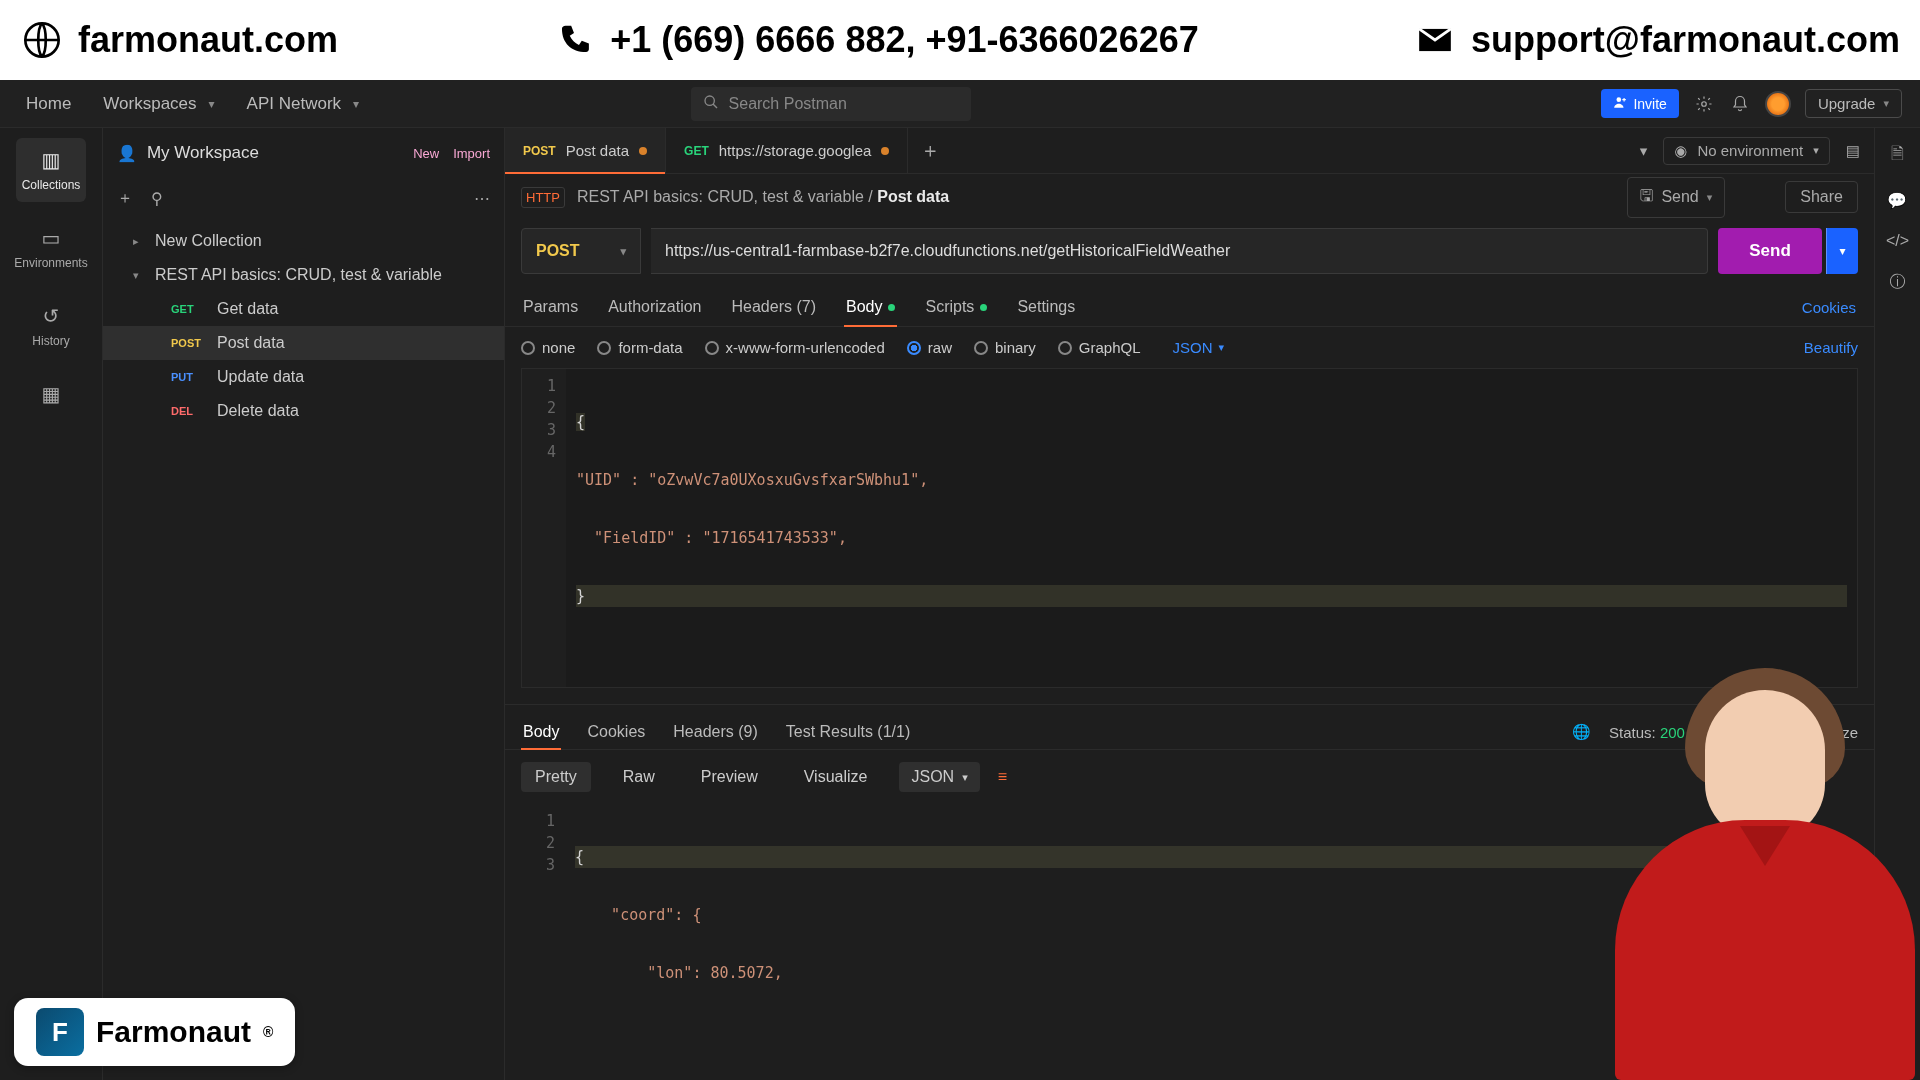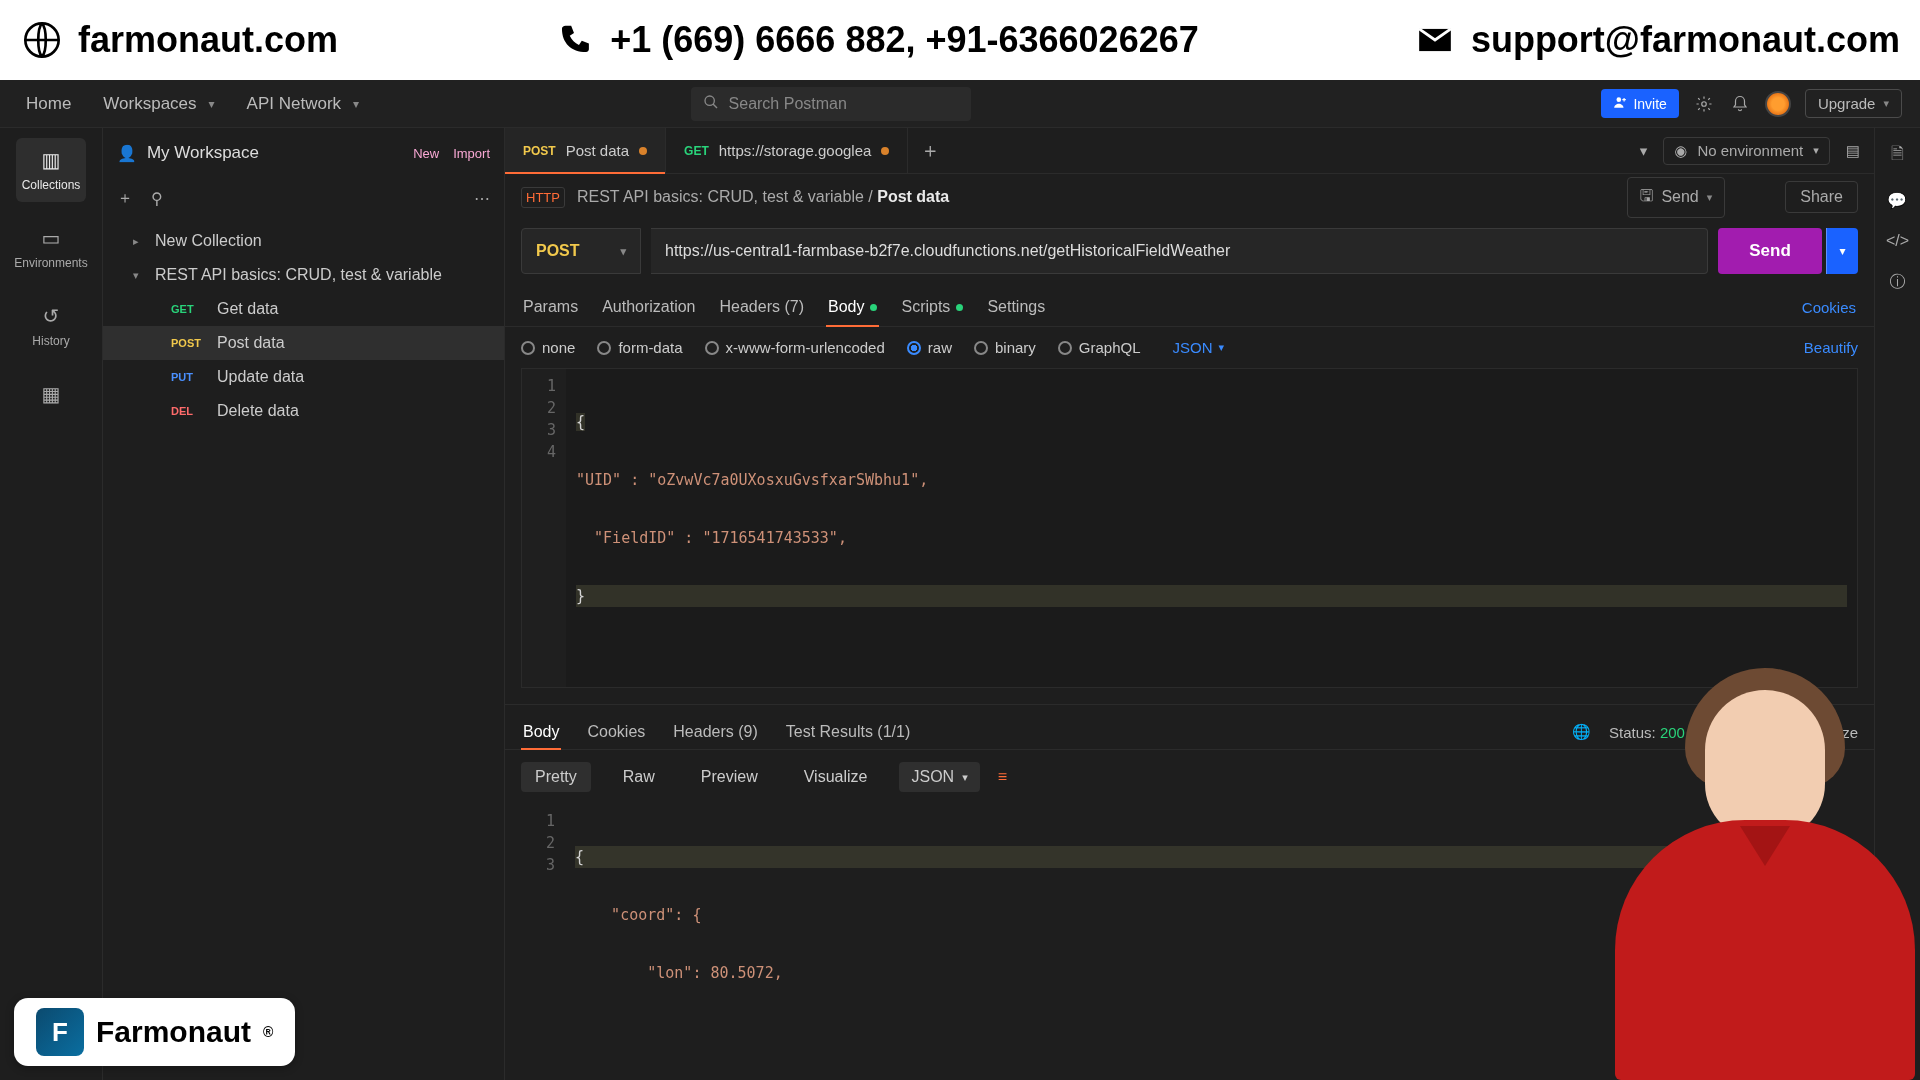--- a/index.html
+++ b/index.html
@@ -219,21 +219,21 @@
     flex: 1; height: 46px; background: #262626; border: 1px solid #3a3a3a; border-left: none; border-radius: 0 4px 4px 0;
     display: flex; align-items: center; padding: 0 14px; color: #ddd; font-size: 16px;
   }
   .send-btn {
     width: 104px; height: 46px; background: #a21caf; border-radius: 4px; color: #fff; font-size: 17px; font-weight: 600;
     display: flex; align-items: center; justify-content: center; gap: 6px;
   }
   .send-split { width: 32px; height: 46px; background: #1a62ff; border-left: 1px solid rgba(255,255,255,.3); border-radius: 0 4px 4px 0; display: flex; align-items: center; justify-content: center; margin-left: -6px; color: #fff; font-size: 12px; }
 
   .req-tabs {
-    display: flex; gap: 20px; padding: 0 16px;
+    display: flex; gap: 26px; padding: 0 16px;
     border-bottom: 1px solid #2b2b2b; font-size: 16px; color: #bbb;
   }
   .req-tab { padding: 10px 2px; position: relative; display: flex; align-items: center; gap: 6px; }
   .req-tab.active { color: #fff; }
   .req-tab.active::after { content: ""; position: absolute; left: 0; right: 0; bottom: -1px; height: 2px; background: #ff6c37; }
   .dot-g { width: 7px; height: 7px; border-radius: 50%; background: #29d37a; }
   .req-right { margin-left: auto; color: #3a8bff; font-size: 15px; }
 
   .body-type-row {
     display: flex; align-items: center; gap: 22px; padding: 12px 16px;

